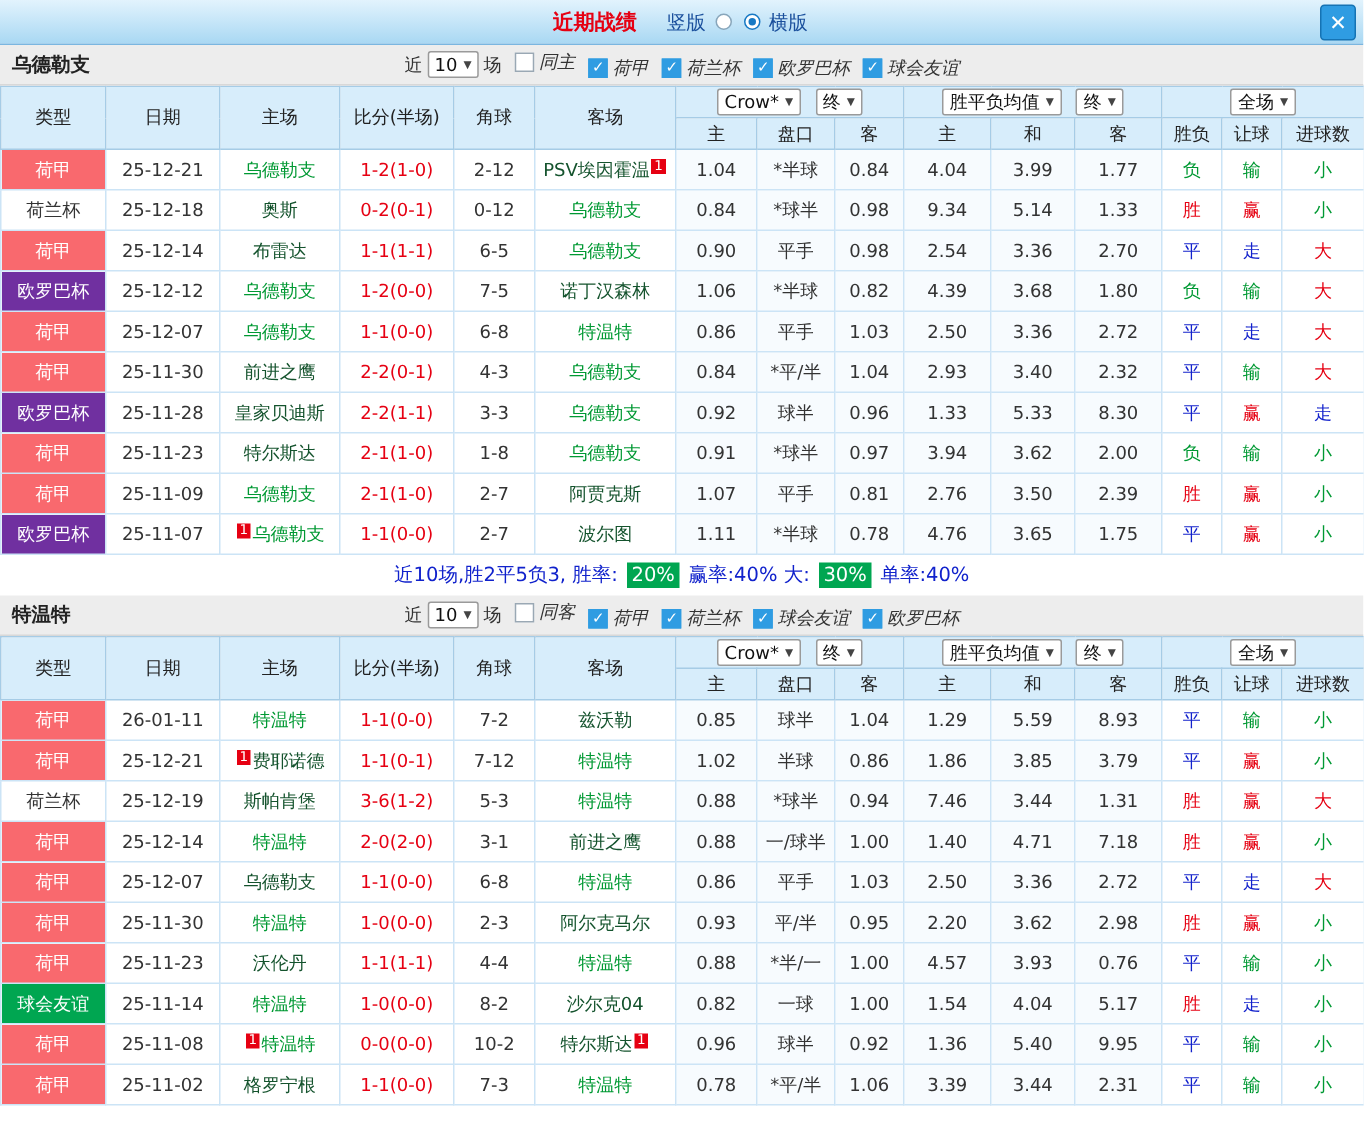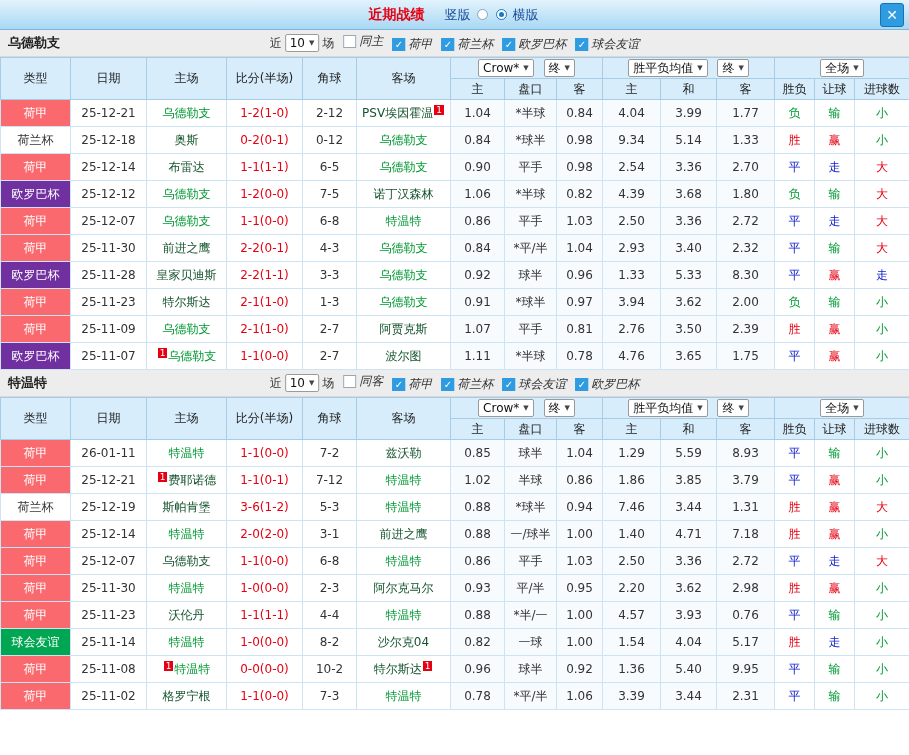--- a/index.html
+++ b/index.html
@@ -282,21 +282,21 @@
           <td class="tint">8.30</td>
           <td style="color: rgb(19, 34, 204);">平</td>
           <td style="color: rgb(230, 0, 18);">赢</td>
           <td style="color: rgb(19, 34, 204);">走</td>
         </tr>
         <tr>
           <td style="background: rgb(249, 105, 110); color: rgb(255, 255, 255);">荷甲</td>
           <td>25-11-23</td>
           <td><span class="team">特尔斯达</span></td>
           <td class="score">2-1(1-0)</td>
-          <td>1-3</td>
+          <td>1-8</td>
           <td><span class="team focus">乌德勒支</span></td>
           <td class="tint">0.91</td>
           <td class="tint">*球半</td>
           <td class="tint">0.97</td>
           <td class="tint">3.94</td>
           <td class="tint">3.62</td>
           <td class="tint">2.00</td>
           <td style="color: rgb(0, 153, 51);">负</td>
           <td style="color: rgb(0, 153, 51);">输</td>
           <td style="color: rgb(0, 153, 51);">小</td>
@@ -330,20 +330,21 @@
           <td class="tint">0.78</td>
           <td class="tint">4.76</td>
           <td class="tint">3.65</td>
           <td class="tint">1.75</td>
           <td style="color: rgb(19, 34, 204);">平</td>
           <td style="color: rgb(230, 0, 18);">赢</td>
           <td style="color: rgb(0, 153, 51);">小</td>
         </tr>
       </tbody>
   </table>
+  <div class="summary"><span>近10场,胜2平5负3, 胜率: </span><span class="badge-pct">20%</span><span> 赢率:40% 大: </span><span class="badge-pct">30%</span><span> 单率:40%</span></div>
 </section>
 
 <section>
   <div class="team-bar">
     <span class="team-name">特温特</span>
     <div class="filters">
       <span>近</span>
       <span class="select">
           <span>10</span>
           <span class="arr">▼</span>

